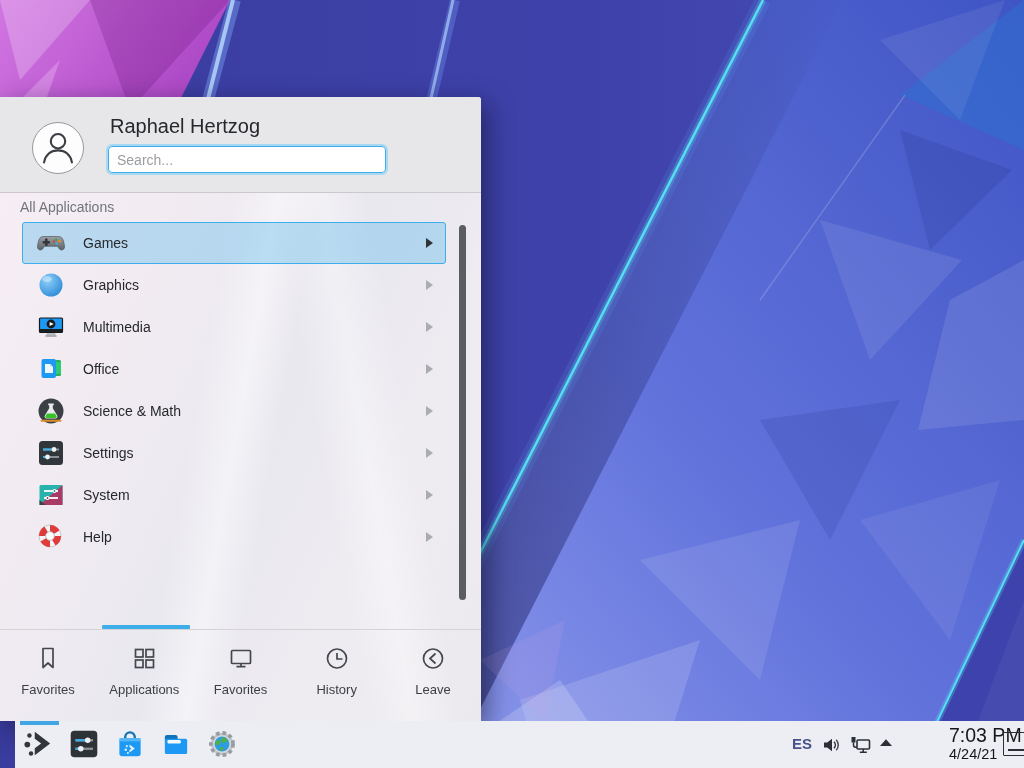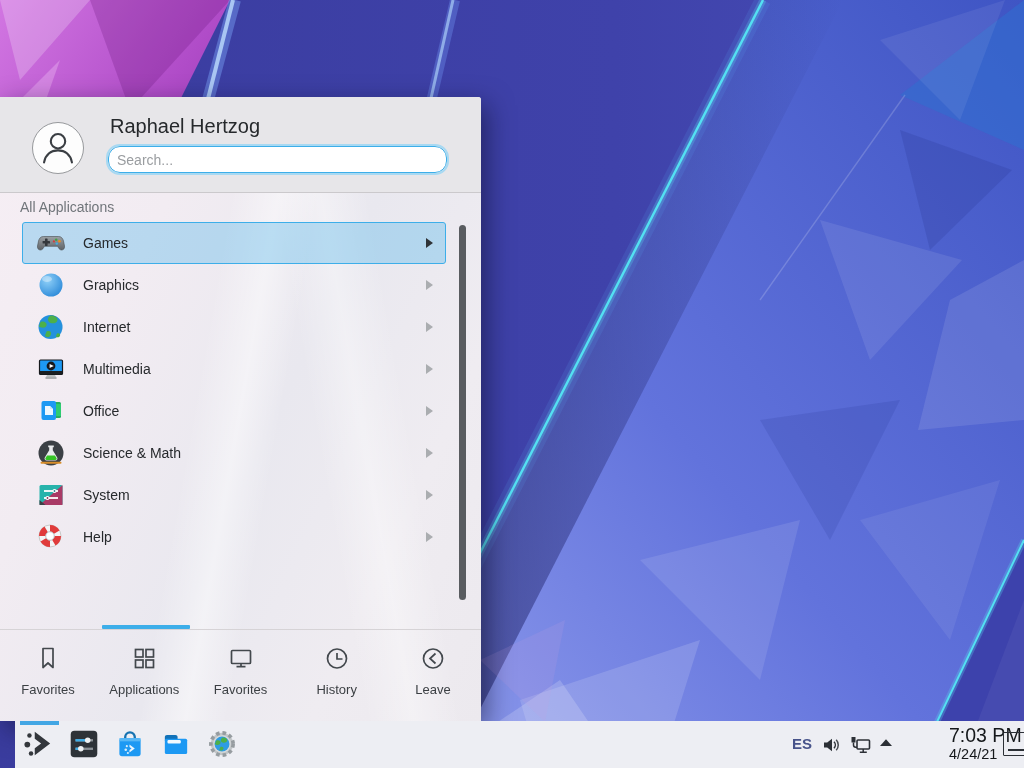--- a/index.html
+++ b/index.html
@@ -12,22 +12,22 @@
         background:linear-gradient(115deg,#f6eef4 0%,#f2ecf2 28%,#e9e8ef 55%,#efecf1 78%,#ece9ee 100%);
         border-radius:0 3px 0 0;box-shadow:6px 8px 26px rgba(10,10,35,.5);}
   #menu::before{content:"";position:absolute;inset:0;pointer-events:none;
         background:linear-gradient(100deg,transparent 42%,rgba(255,255,255,.45) 50%,transparent 57%),
                    linear-gradient(80deg,transparent 62%,rgba(255,255,255,.35) 70%,transparent 78%);}
   .menu-header{position:absolute;left:0;top:0;width:100%;height:95px;
         background:#e7e6e9;border-bottom:1px solid #cbc9cc;border-radius:0 3px 0 0;}
   .avatar{position:absolute;left:32px;top:25px;width:52px;height:52px;border-radius:50%;
         background:#fdfdfd;border:1px solid #97999c;box-sizing:border-box;}
   .user-name{position:absolute;left:110px;top:18px;font-size:20px;color:#26292c;}
-  .search-box{position:absolute;left:108px;top:49px;width:339px;height:27px;box-sizing:border-box;
-        border:1px solid #3daee9;outline:2px solid #a8d9f2;outline-offset:0;border-radius:12px;
+  .search-box{position:absolute;left:108px;top:49px;width:278px;height:27px;box-sizing:border-box;
+        border:1px solid #3daee9;outline:2px solid #a8d9f2;outline-offset:0;border-radius:4px;
         background:#ffffff;font-size:14px;color:#15803d;padding:0 8px;font-family:"Liberation Sans",sans-serif;}
   .search-box::placeholder{color:#9a9da0;}
 
   .menu-body{position:absolute;left:0;top:95px;right:0;bottom:92px;overflow:hidden;}
   .section-label{position:absolute;left:20px;top:7px;font-size:14px;color:#70757a;}
   .cat-list{position:absolute;left:0;top:30px;right:0;}
   .cat-row{position:relative;height:42px;margin:0 35px 0 22px;display:flex;align-items:center;
         padding-left:12px;border:1px solid transparent;border-radius:3px;box-sizing:border-box;}
   .cat-row.selected{background:rgba(61,174,233,.32);border-color:#3daee9;}
   .cat-icon{width:32px;height:32px;flex:0 0 32px;display:block;}
@@ -180,36 +180,20 @@
             <ellipse cx="12" cy="10" rx="5" ry="3" fill="#ffffff" opacity=".35"></ellipse>
           </svg>
           <span class="cat-label">Graphics</span>
           <span class="cat-arrow">
             <svg width="7" height="10" viewBox="0 0 7 10">
                 <path d="M0 0l7 5-7 5z" fill="#aaadb0"></path>
               </svg>
             </span>
         </div>
 
-        <div class="cat-row">
-          <svg class="cat-icon" viewBox="0 0 32 32">
-            <circle cx="15.5" cy="16" r="12" fill="#2491dd"></circle>
-            <path d="M5.5 11c3-1.5 7 .5 6 3.6s-5.5 2.4-7.5 1z" fill="#4db04a"></path>
-            <path d="M16 4.5c3.2 0 7.5 2 6.3 5.2s-6.5 3.2-8.5 1 .2-6.2 2.2-6.2z" fill="#4db04a"></path>
-            <path d="M11.5 20.5c2.2-1.2 5.5-.2 4.4 3s-4.6 3.2-5.8 1z" fill="#4db04a"></path>
-            <path d="M22 22.5c1.5-.8 3.8 0 3 2.2s-3.4 2-4.2.6z" fill="#4db04a"></path>
-            <path d="M15.5 4a12 12 0 0 1 0 24 12 12 0 0 0 8-21z" fill="#0a3c6e" opacity=".2"></path>
-          </svg>
-          <span class="cat-label">Internet</span>
-          <span class="cat-arrow">
-            <svg width="7" height="10" viewBox="0 0 7 10">
-                <path d="M0 0l7 5-7 5z" fill="#aaadb0"></path>
-              </svg>
-            </span>
-        </div>
 
         <div class="cat-row">
           <svg class="cat-icon" viewBox="0 0 32 32">
             <path d="M12.5 21h7l1.6 3.2h-10.2z" fill="#b9bcbe"></path>
             <rect x="10.5" y="24.2" width="11" height="1.6" fill="#9ea1a4"></rect>
             <rect x="4.5" y="7" width="23" height="14.5" rx="1" fill="#1d99f3" stroke="#16191c" stroke-width="1.2"></rect>
             <rect x="5" y="18" width="22" height="3" fill="#1b1e21"></rect>
             <circle cx="16" cy="13" r="4.4" fill="#17191c"></circle>
             <path d="M14.6 10.9l4.2 2.1-4.2 2.1z" fill="#ffffff"></path>
           </svg>
@@ -245,20 +229,37 @@
             <rect x="5.5" y="24.8" width="21" height="2" rx="1" fill="#d98e2b"></rect>
           </svg>
           <span class="cat-label">Science &amp; Math</span>
           <span class="cat-arrow">
             <svg width="7" height="10" viewBox="0 0 7 10">
                 <path d="M0 0l7 5-7 5z" fill="#aaadb0"></path>
               </svg>
             </span>
         </div>
 
+        <div class="cat-row">
+          <svg class="cat-icon" viewBox="0 0 32 32">
+            <rect x="4" y="4" width="24" height="24" rx="3.5" fill="#31363b"></rect>
+            <line x1="8" y1="12.5" x2="24" y2="12.5" stroke="#8b9196" stroke-width="2"></line>
+            <line x1="8" y1="12.5" x2="19" y2="12.5" stroke="#3daee9" stroke-width="2"></line>
+            <circle cx="19" cy="12.5" r="2.4" fill="#eff1f2"></circle>
+            <line x1="8" y1="20" x2="24" y2="20" stroke="#8b9196" stroke-width="2"></line>
+            <line x1="8" y1="20" x2="12.5" y2="20" stroke="#3daee9" stroke-width="2"></line>
+            <circle cx="12.5" cy="20" r="2.4" fill="#eff1f2"></circle>
+          </svg>
+          <span class="cat-label">Settings</span>
+          <span class="cat-arrow">
+            <svg width="7" height="10" viewBox="0 0 7 10">
+                <path d="M0 0l7 5-7 5z" fill="#aaadb0"></path>
+              </svg>
+            </span>
+        </div>
 
         <div class="cat-row">
           <svg class="cat-icon" viewBox="0 0 32 32">
             <rect x="4.5" y="6" width="23" height="20" rx="1.5" fill="#27b3ab"></rect>
             <path d="M27.5 6v20h-23z" fill="#a93a66"></path>
             <path d="M4.5 21l6 5h-6z" fill="#3c4146"></path>
             <line x1="9" y1="12" x2="23" y2="12" stroke="#ffffff" stroke-width="1.8"></line>
             <circle cx="19.5" cy="12" r="2.1" fill="#ffffff"></circle>
               <circle cx="19.5" cy="12" r=".9" fill="#2a7f8c"></circle>
             <line x1="9" y1="19" x2="23" y2="19" stroke="#ffffff" stroke-width="1.8"></line>

